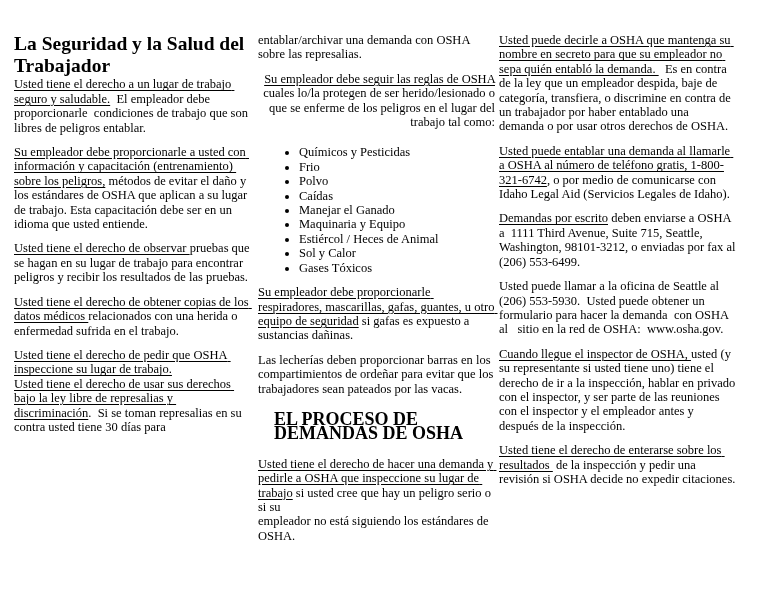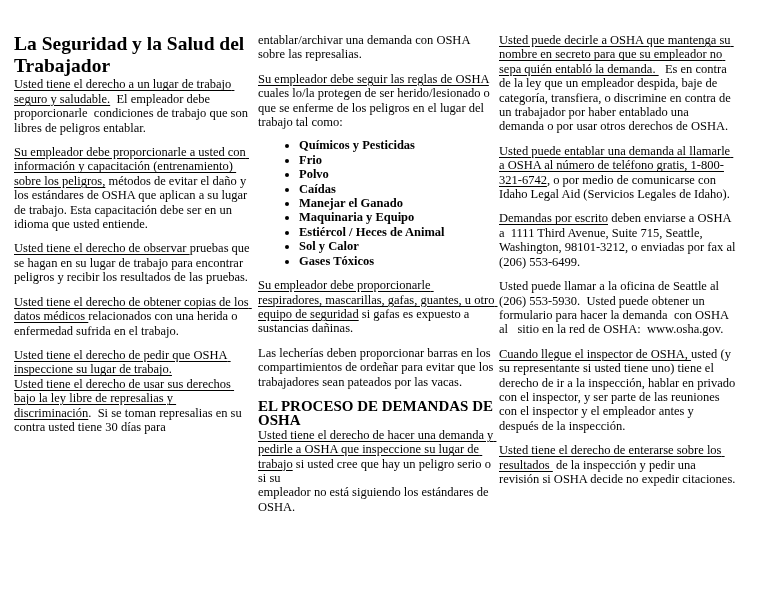--- a/index.html
+++ b/index.html
@@ -27,36 +27,35 @@
   .column-2 { left: 258px; }
   .column-3 { left: 499px; }
   h1.doc-title {
     font-size: 19.5px;
     line-height: 21.7px;
     font-weight: bold;
     margin: 0 0 1px 0;
     white-space: pre-wrap;
   }
   h2.section-heading {
-    font-size: 15px;
+    font-size: 18px;
     line-height: 14.4px;
     font-weight: bold;
-    margin: 0;
+    margin: 16px;
     white-space: pre-wrap;
   }
   p.para {
     margin: 0 0 10px 0;
     white-space: pre-wrap;
   }
-  p.para.tight { margin-bottom: 9px; }
+  p.para.tight { margin-bottom: 16px; text-align: right; }
   ul.bullets {
     margin: 0 0 10px 0;
     padding: 0 0 0 41px;
     list-style: disc outside;
-    font-weight: bold;
   }
   ul.bullets li {
     line-height: 14.4px;
     white-space: pre-wrap;
   }
   .u {
     text-decoration: underline;
     text-decoration-thickness: 1px;
     text-underline-offset: 1.5px;
   }

